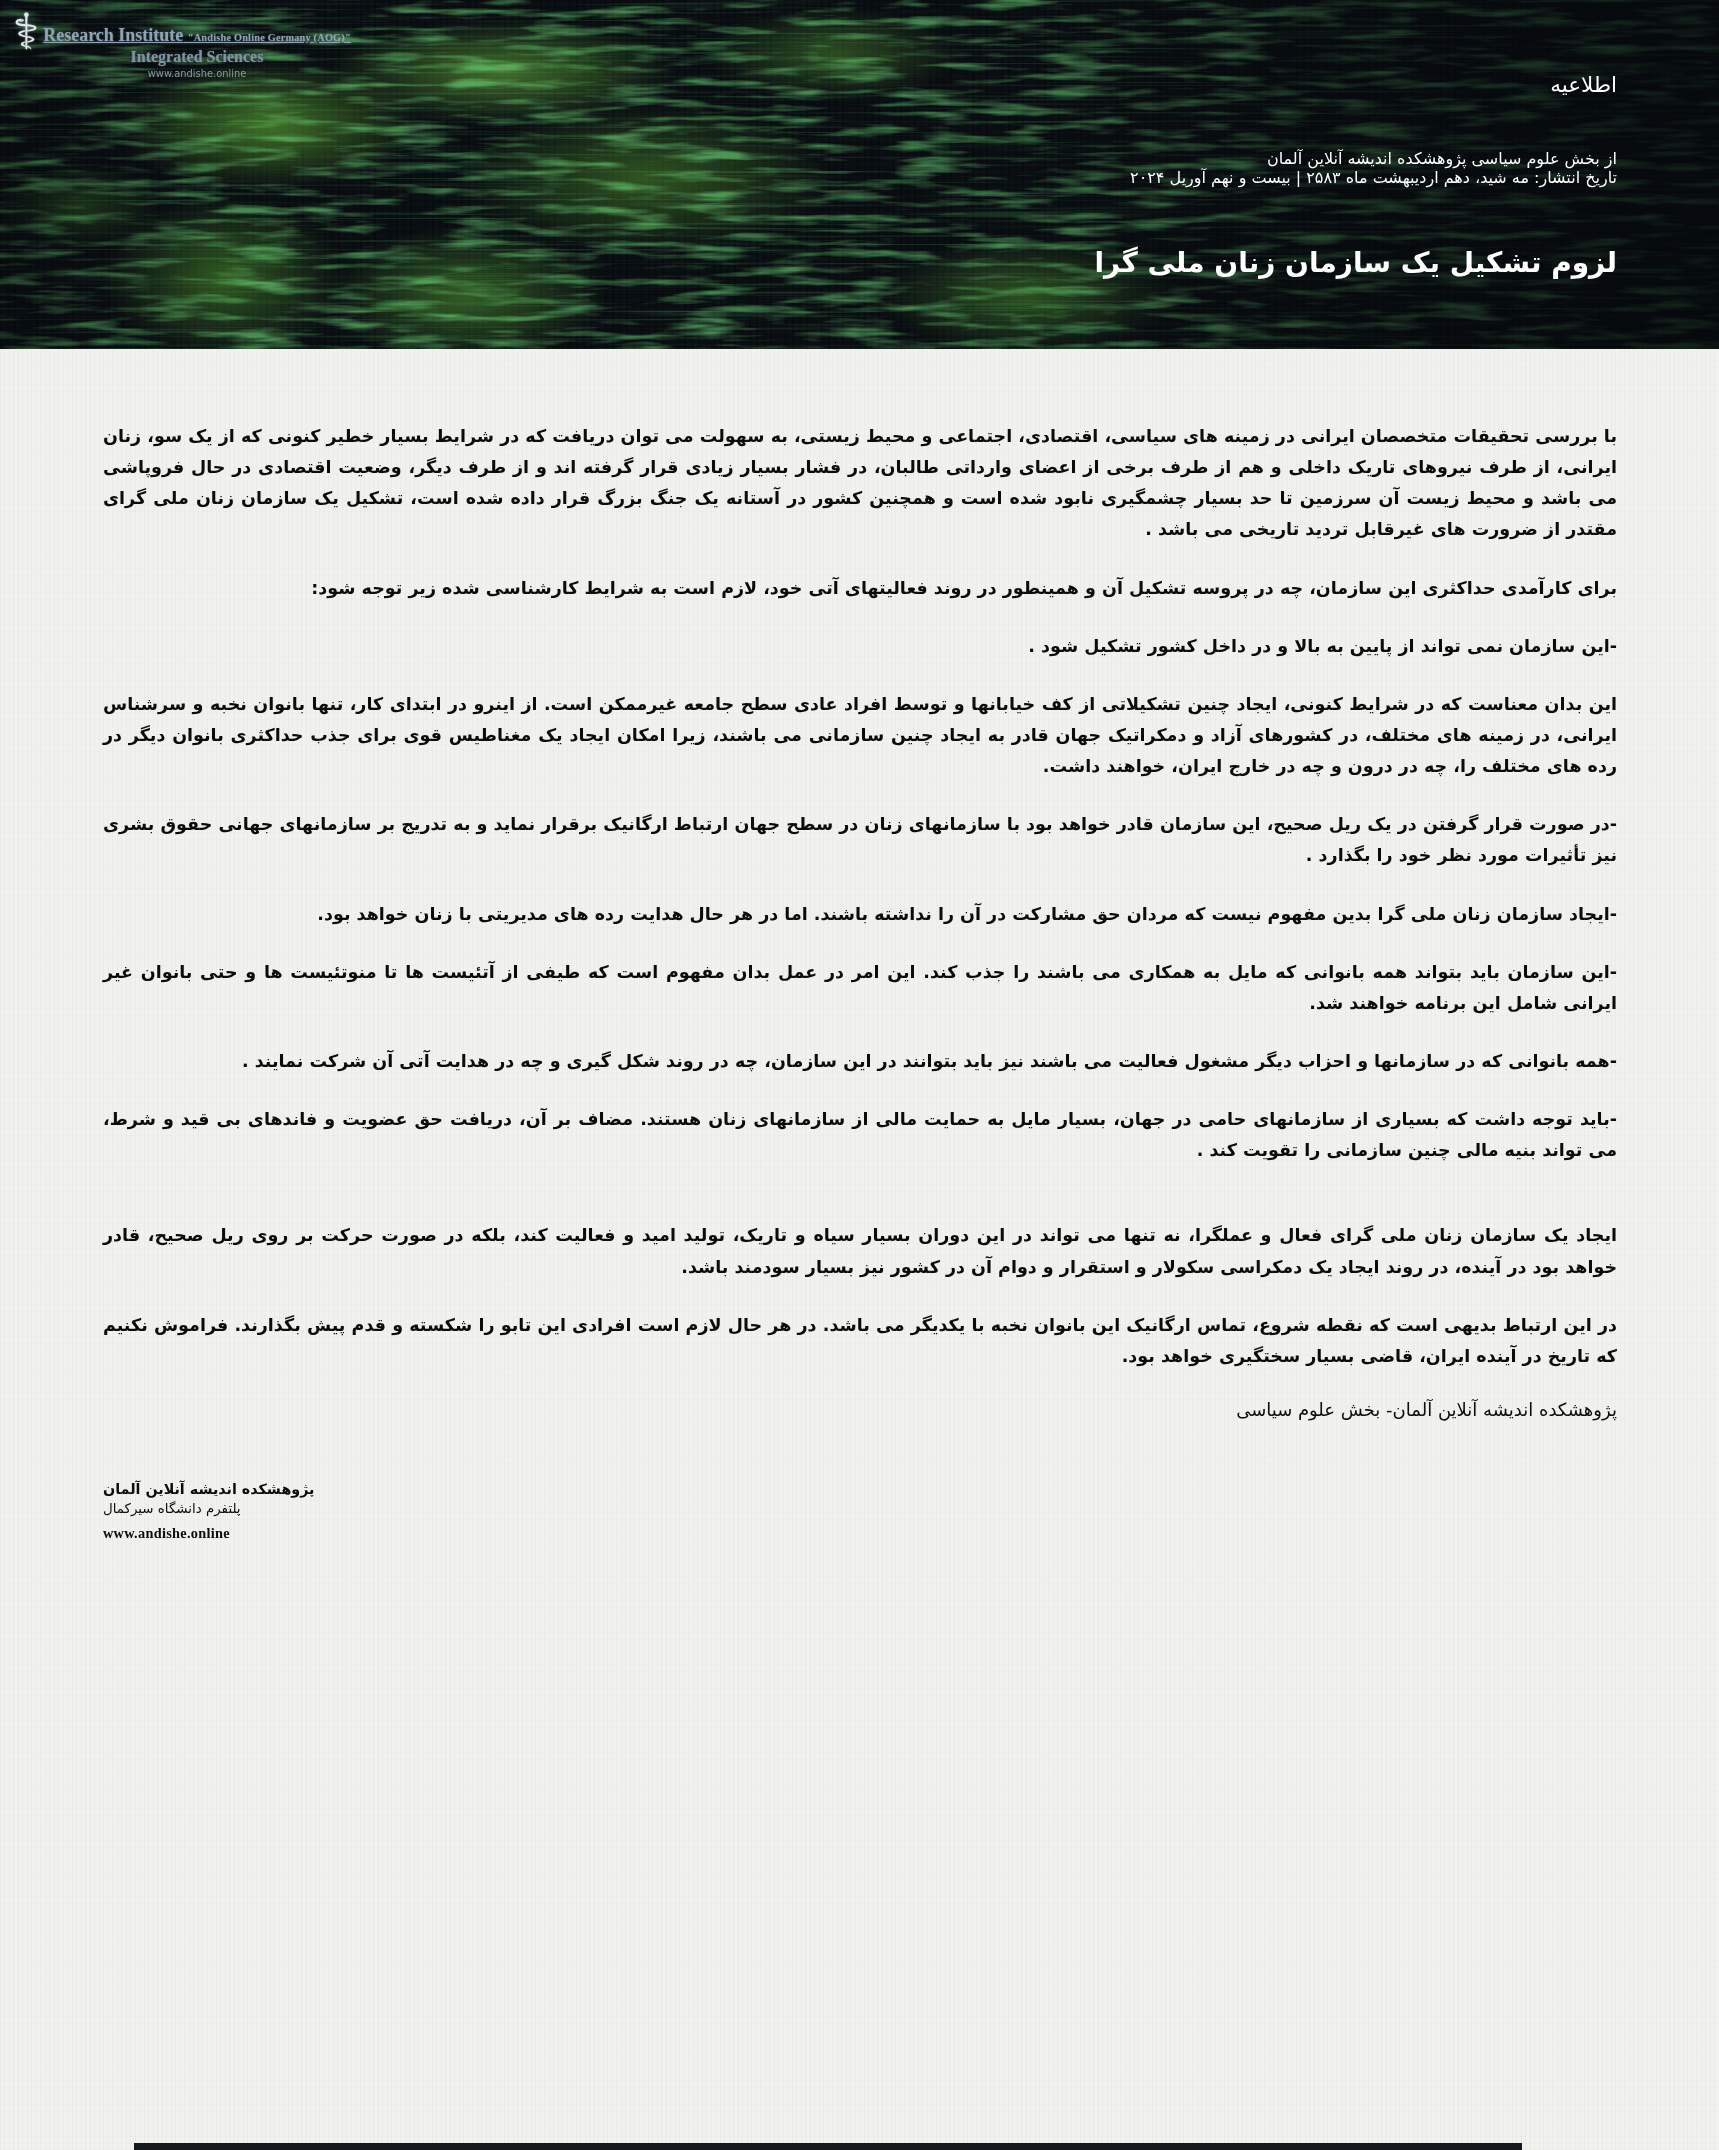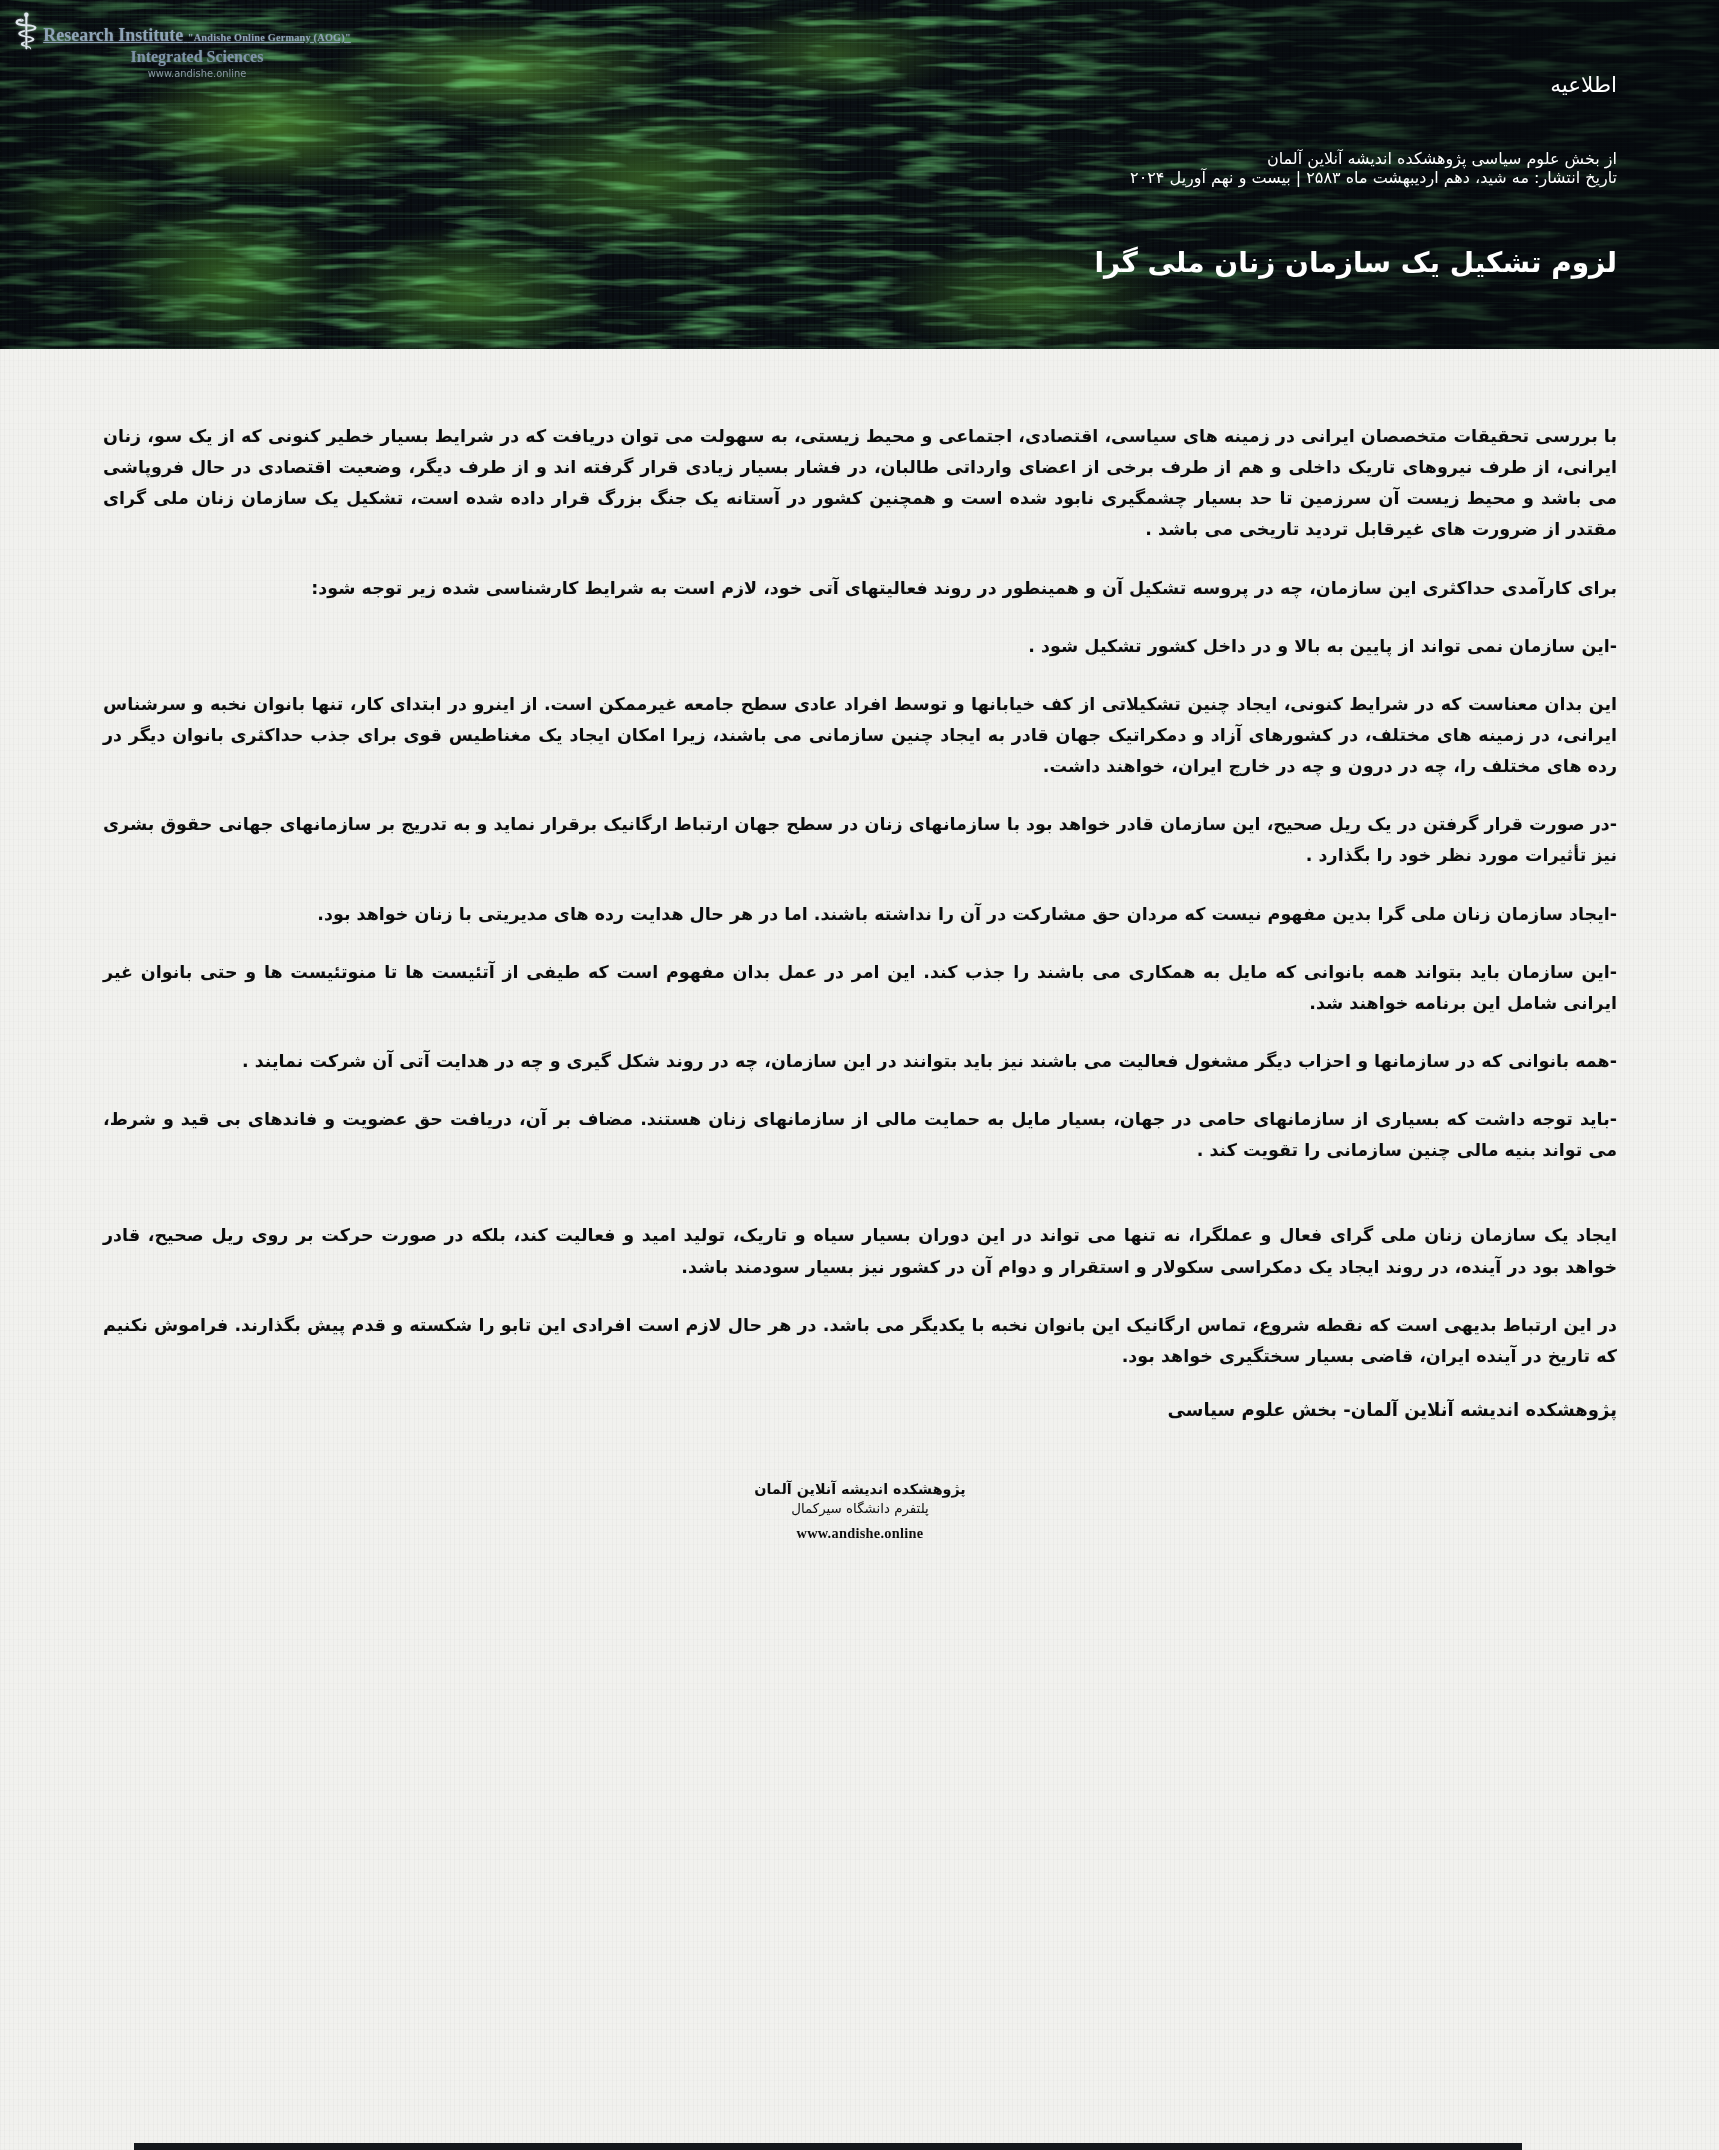--- a/index.html
+++ b/index.html
@@ -51,24 +51,24 @@
   .date{font-size:16px;}
   .hero-title{margin:58px 0 0;font-size:28px;font-weight:bold;line-height:1.25;}
 
   
   .content{padding:72px 103px 0 103px;direction:rtl;}
   .para{
     font-size:17.5px;font-weight:bold;line-height:1.78;
     text-align:justify;margin:0 0 27px 0;
   }
   .para.extra-gap{margin-top:54px;}
-  .signature{font-size:18px;font-weight:bold;text-align:right;margin-top:3.6px;}
+  .signature{font-size:18px;font-weight:normal;text-align:right;margin-top:3.6px;}
 
   
-  .foot{margin-top:59px;text-align:center;direction:rtl;}
+  .foot{margin-top:59px;text-align:left;direction:rtl;}
   .foot .f1{font-size:14.3px;font-weight:bold;line-height:1.45;}
   .foot .f2{font-size:13.4px;font-weight:normal;line-height:1.35;}
   .foot .site{direction:ltr;font-family:"Liberation Serif", serif;font-weight:bold;font-size:14.3px;margin-top:7.2px;letter-spacing:0.3px;}
   .bottom-bar{position:absolute;bottom:0;left:134px;width:1388px;height:7.2px;background:#15181c;}
 </style>
 </head>
 <body>
 
 <div class="page">
 

